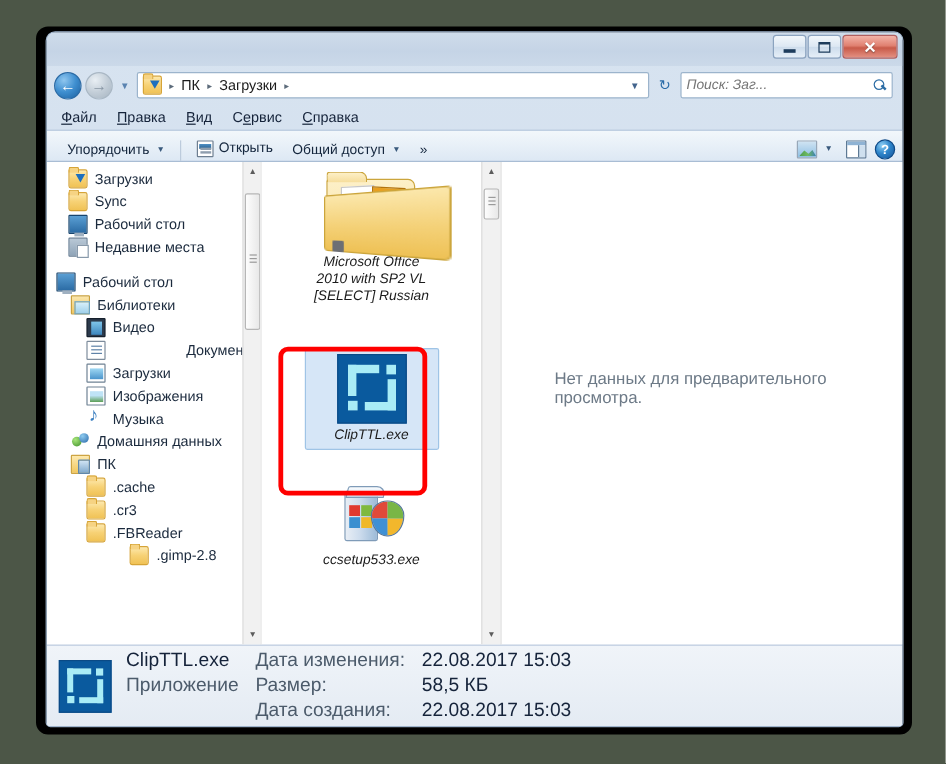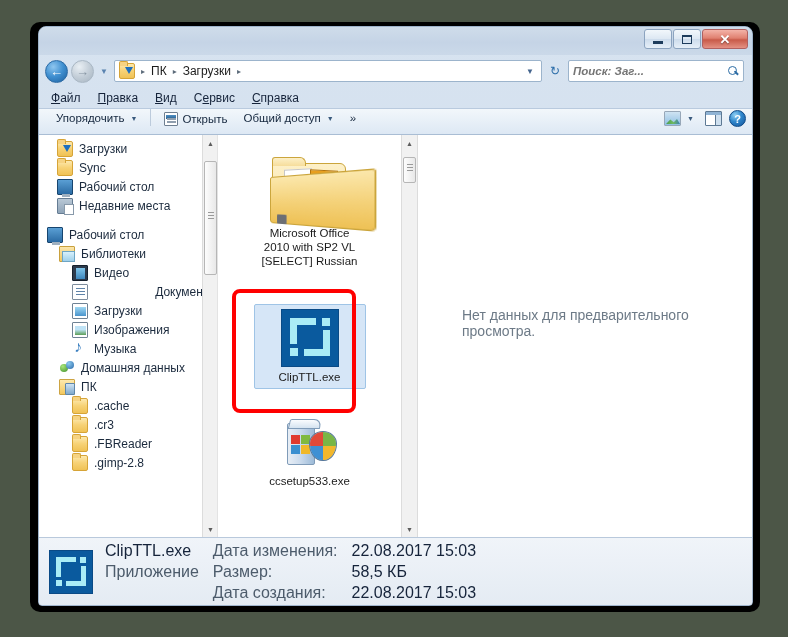--- a/index.html
+++ b/index.html
@@ -116,21 +116,20 @@
     border: 1px solid #9cb4cc;
     border-radius: 2px;
     display: flex; align-items: center;
     padding: 0 4px;
   }
   #search-input {
     border: 0; outline: 0; flex: 1 1 auto; min-width: 0;
     font-family: "Liberation Sans", sans-serif;
     font-size: 11.5px; font-style: italic; color: #6a7480;
     background: transparent;
-    font-weight: bold;
   }
   .search-mag {
     width: 11px; height: 11px; position: relative; flex: 0 0 11px;
   }
   .search-mag::before {
     content: ""; position: absolute; left: 0; top: 0;
     width: 7px; height: 7px; border: 1.5px solid #2d6da5; border-radius: 50%;
   }
   .search-mag::after {
     content: ""; position: absolute; left: 6px; top: 6px;
@@ -144,21 +143,21 @@
     padding-left: 12px; gap: 17px;
   }
   .menu-item {
     font-size: 12px; color: #15233a; cursor: pointer; white-space: nowrap;
   }
   .menu-item u { text-decoration: underline; }
 
   
   #toolbar {
     flex: 0 0 27px;
-    display: flex; align-items: flex-start;
+    display: flex; align-items: flex-end;
     padding: 0 6px 0 10px;
     background: linear-gradient(to bottom, #f2f7fb 0%, #dde8f4 100%);
     border-top: 1px solid #b9cade;
     border-bottom: 1px solid #a9bdd4;
     gap: 2px;
   }
   .tb-btn {
     display: flex; align-items: center; gap: 4px;
     font-size: 11.5px; color: #14263d;
     padding: 3px 7px; border-radius: 3px; cursor: pointer; white-space: nowrap;
@@ -345,21 +344,21 @@
   }
 
   
   #file-pane {
     flex: 0 0 200px;
     position: relative;
     background: #fff;
     border-left: 1px solid #e3e3e3;
     overflow: hidden;
   }
-  #file-scroll-area { position: absolute; left: 0; top: 0; right: 16px; bottom: 0; padding-top: 18px; }
+  #file-scroll-area { position: absolute; left: 0; top: 0; right: 16px; bottom: 0; padding-top: 4px; font-style: italic; }
   .file-tile {
     width: 112px; margin: 0 auto 6px auto;
     display: flex; flex-direction: column; align-items: center;
     padding: 4px 2px; border-radius: 2px; cursor: pointer;
     position: relative;
   }
   .file-tile.selected {
     background: #d6e6f7;
     border: 1px solid #9fc4e6;
   }
@@ -667,21 +666,21 @@
             <span>.cache</span>
           </div>
           <div class="nav-item" style="padding-left: 33px;">
             <span class="nav-icon ic-folder"></span>
             <span>.cr3</span>
           </div>
           <div class="nav-item" style="padding-left: 33px;">
             <span class="nav-icon ic-folder"></span>
             <span>.FBReader</span>
           </div>
-          <div class="nav-item" style="padding-left: 33px;">
+          <div class="nav-item" style="padding-left: 33px; justify-content: center;">
             <span class="nav-icon ic-folder"></span>
             <span>.gimp-2.8</span>
           </div>
         </div>
 
       <div id="nav-scrollbar">
         <div class="sb-arrow up">▲</div>
         <div class="sb-thumb" style="top:26px;height:114px;"></div>
         <div class="sb-arrow down">▼</div>
       </div>

